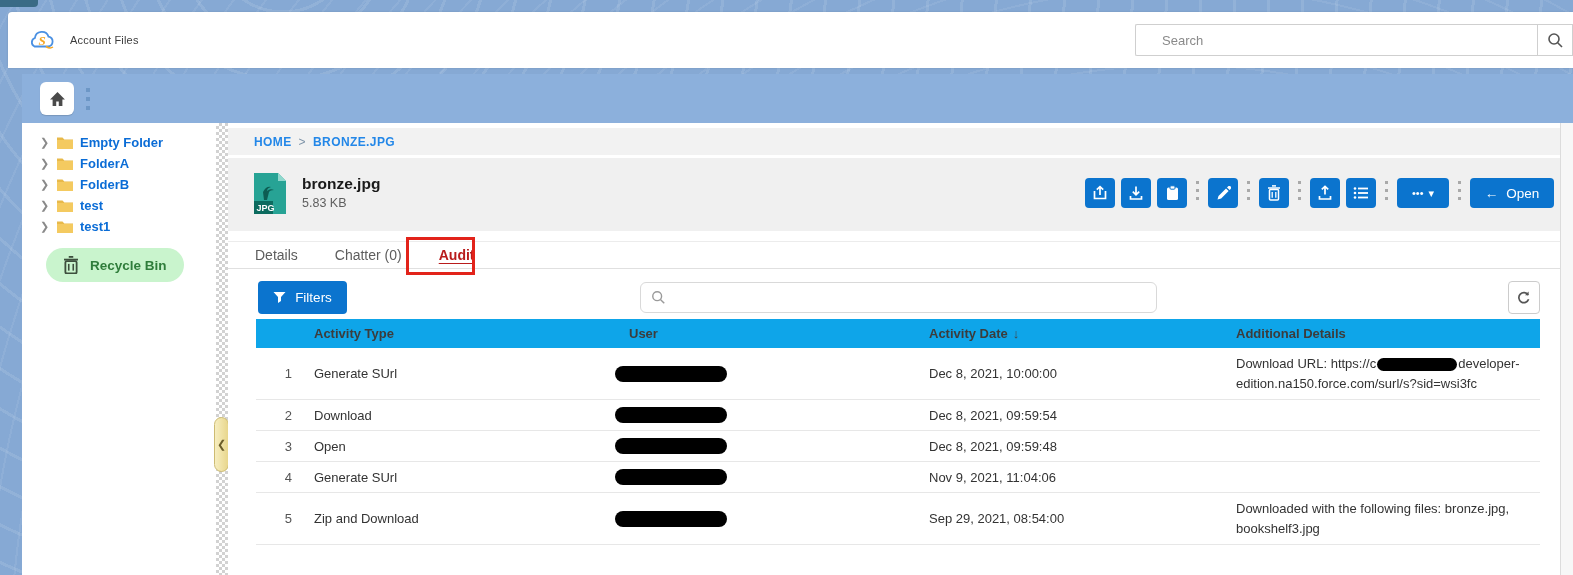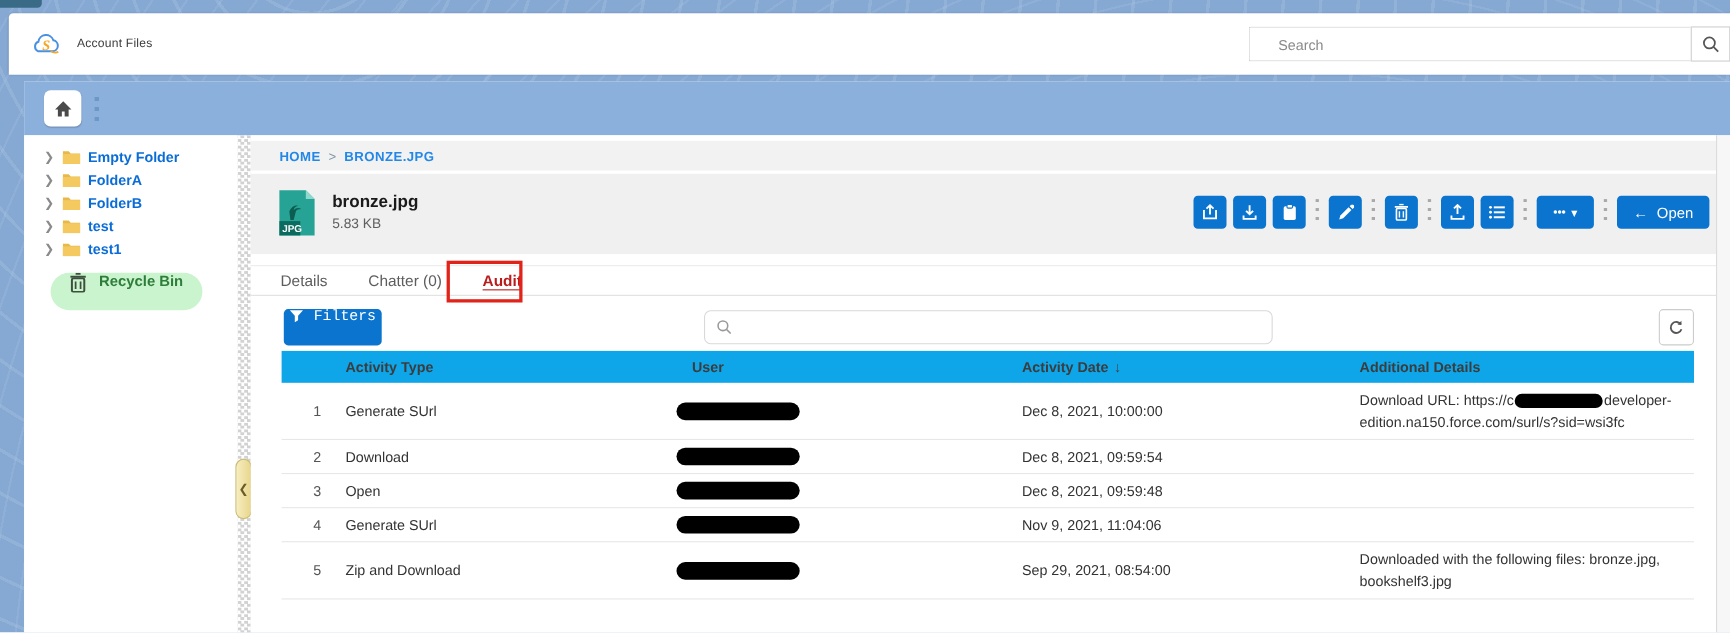--- a/index.html
+++ b/index.html
@@ -38,21 +38,21 @@
     box-shadow:0 1px 1px rgba(0,0,0,.15); }
   .bar-kebab { position:absolute; left:64px; top:14px; width:4px; height:22px;
     background:repeating-linear-gradient(to bottom, #6d97c6 0 4px, transparent 4px 9px); cursor:pointer; }
 
   
   .sidebar { position:absolute; left:0; top:49px; width:194px; bottom:0; background:#fff; padding-top:9px; }
   .tree-item { display:flex; align-items:center; gap:7px; height:21px; padding-left:18px; cursor:pointer; }
   .tree-chevron { color:#8a8a8a; font-size:11px; width:10px; }
   .tree-label { color:#0a6cd6; font-weight:bold; font-size:13px; }
   .recycle-pill { margin:11px 0 0 24px; width:138px; height:34px; background:#c9f4cd;
-    border-radius:17px; display:flex; align-items:flex-start; gap:11px; padding-left:17px; cursor:pointer; }
+    border-radius:17px; display:flex; align-items:center; gap:11px; padding-left:17px; cursor:pointer; }
   .recycle-label { color:#2f7d3b; font-weight:bold; font-size:13.5px; }
 
   
   .gutter { position:absolute; left:194px; top:49px; width:12px; bottom:0;
     background:repeating-conic-gradient(#d2d2d2 0% 25%, #ffffff 0% 50%) 0 0/6px 6px; }
   .collapse-handle { position:absolute; left:-2px; top:294px; width:15px; height:55px;
     background:linear-gradient(to right,#f7eec0,#e8d68c); border:1px solid #cdbb72; border-radius:8px;
     display:flex; align-items:center; justify-content:center; color:#6b5d2a; font-size:11px; cursor:pointer; }
 
   
@@ -80,21 +80,21 @@
     display:flex; align-items:center; justify-content:center; gap:8px; font-size:13.5px; cursor:pointer; }
 
   .tabs-row { margin-top:10px; height:28px; border-top:1px solid #ececec; border-bottom:1px solid #e0e0e0;
     display:flex; align-items:center; gap:37px; padding-left:27px; position:relative; }
   .tab { font-size:14px; color:#5d5d5d; cursor:pointer; }
   .tab.active { color:#b91c1c; font-weight:bold; text-decoration:underline; text-underline-offset:3px; }
   .red-box { position:absolute; left:178px; top:-5px; width:69px; height:38px; border:3px solid #e2231a; pointer-events:none; }
 
   .audit-toolbar { position:relative; height:33px; margin-top:12px; }
   .filters-btn { position:absolute; left:30px; top:0; width:89px; height:33px; background:#0b74ce; border:none;
-    border-radius:4px; color:#fff; font-size:13.5px; display:flex; justify-content:center; gap:9px; cursor:pointer;font-family:Liberation Mono, monospace; }
+    border-radius:4px; color:#fff; font-size:13.5px; display:flex; align-items:center; justify-content:center; gap:9px; cursor:pointer; }
   .audit-search-wrap { position:absolute; left:412px; top:1px; width:517px; height:31px; }
   .audit-search { width:100%; height:100%; border:1px solid #d9d9d9; border-radius:6px; padding:0 10px 0 32px;
     font-size:13px; color:#444; outline:none; }
   .audit-search-icon { position:absolute; left:11px; top:8px; }
   .refresh-btn { position:absolute; left:1280px; top:0; width:32px; height:33px; background:#fff;
     border:1px solid #ccc; border-radius:4px; display:flex; align-items:center; justify-content:center; cursor:pointer; }
 
   .audit-table { margin:5px 0 0 28px; width:1284px; font-size:13px; color:#333; }
   .t-head, .t-row { display:grid; grid-template-columns:58px 315px 300px 307px 1fr; align-items:center; }
   .t-head { background:#0ea5e9; height:29px; font-weight:bold; color:#3c3c3c; }

